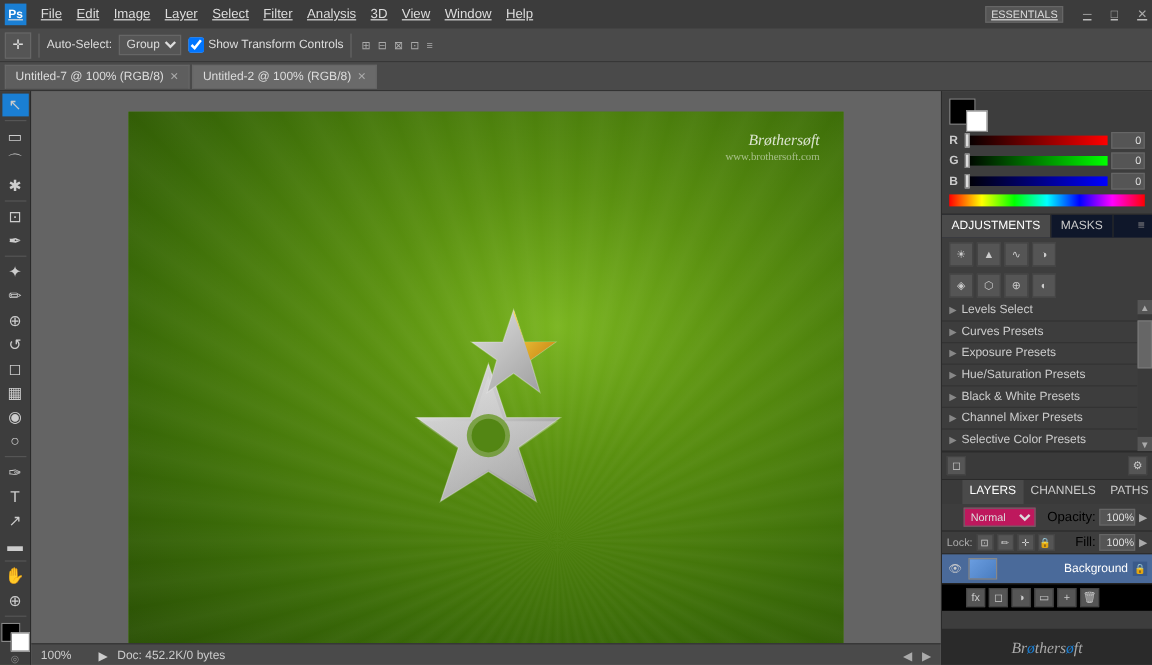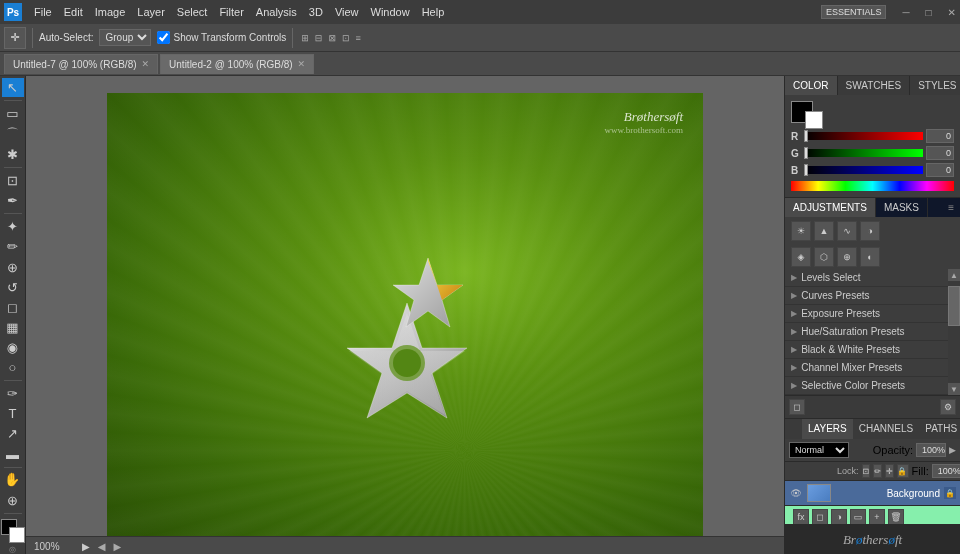--- a/index.html
+++ b/index.html
@@ -1,19 +1,19 @@
 <!DOCTYPE html>
 <html><head>
   <meta charset="utf-8">
   <style>
     * { margin: 0; padding: 0; box-sizing: border-box; }
     body { width: 960px; height: 554px; overflow: hidden; font-family: Arial, sans-serif; font-size: 11px; background: #5a5a5a; }
 
     
-    #menubar { display: flex; align-items: center; background: #3c3c3c; height: 22px; padding: 12px 4px; color: #ddd; }
+    #menubar { display: flex; align-items: center; background: #3c3c3c; height: 22px; padding: 12px 4px; color: #ddd; text-decoration: underline; }
     .menu-logo { width: 18px; height: 18px; background: #1a7fd4; display: flex; align-items: center; justify-content: center; margin-right: 6px; font-weight: bold; font-size: 10px; color: white; }
     .menu-item { padding: 0 6px; cursor: pointer; font-size: 11px; color: #ddd; }
 
     
     #optionsbar { display: flex; align-items: center; background: #4a4a4a; height: 28px; padding: 0 4px; border-bottom: 1px solid #333; gap: 6px; }
     .opt-label { color: #ddd; font-size: 10px; }
     .opt-separator { width: 1px; height: 20px; background: #666; }
     .opt-checkbox { display: flex; align-items: center; gap: 3px; color: #ddd; font-size: 10px; }
 
     
@@ -107,32 +107,32 @@
     .preset-item { display: flex; align-items: center; padding: 3px 6px; cursor: pointer; color: #ccc; font-size: 10px; gap: 4px; border-bottom: 1px solid #333; }
     .preset-arrow { color: #888; font-size: 8px; }
 
     
     .layers-section { flex: 1; display: flex; flex-direction: column; min-height: 100px; }
     .layers-tabs { display: flex; background: #3a3a3a; }
     .layers-tab { padding: 4px 6px; font-size: 10px; color: #ccc; cursor: pointer; }
     .layers-tab.active { background: #4a4a4a; color: #fff; margin-left: 17px; }
     .layers-close { margin-left: auto; padding: 4px 6px; color: #888; cursor: pointer; }
     .layers-options { display: flex; align-items: center; padding: 3px 4px; gap: 3px; border-bottom: 1px solid #2a2a2a; }
-    .blend-select { background: #000000; border: 1px solid #666; color: #ddd; font-size: 9px; width: 60px; padding: 1px; }
+    .blend-select { background: #be185d; border: 1px solid #666; color: #ddd; font-size: 9px; width: 60px; padding: 1px; margin-left: 14px; }
     .opacity-input { width: 30px; height: 14px; background: #555; border: 1px solid #666; color: #ddd; font-size: 9px; text-align: right; }
     .layers-lock-row { display: flex; align-items: center; padding: 2px 4px; gap: 3px; border-bottom: 1px solid #2a2a2a; }
-    .lock-label { color: #aaa; font-size: 9px; margin-left: 48px; }
+    .lock-label { color: #aaa; font-size: 9px; }
     .lock-icon { width: 14px; height: 14px; background: #555; border: 1px solid #444; display: flex; align-items: center; justify-content: center; cursor: pointer; font-size: 8px; color: #ccc; }
     .fill-input { width: 30px; height: 14px; background: #555; border: 1px solid #666; color: #ddd; font-size: 9px; text-align: right; }
     .layer-item { display: flex; align-items: center; padding: 3px 4px; gap: 4px; background: #4a6a9a; cursor: pointer; }
     .layer-eye { width: 14px; height: 14px; display: flex; align-items: center; justify-content: center; cursor: pointer; font-size: 9px; color: #ccc; }
     .layer-thumb { width: 24px; height: 18px; background: #6a9de0; border: 1px solid #888; }
     .layer-name { flex: 1; color: #fff; font-size: 10px; text-align: right; }
     .layer-lock { width: 12px; height: 12px; background: #3a5a8a; display: flex; align-items: center; justify-content: center; font-size: 8px; color: #aaa; }
-    .layers-footer { display: flex; align-items: center; padding: 3px 8px; gap: 3px; border-top: 1px solid #2a2a2a; background: #86efac; }
+    .layers-footer { display: flex; align-items: center; padding: 3px 20px; gap: 3px; border-top: 1px solid #2a2a2a; background: #000000; }
     .layer-footer-btn { width: 16px; height: 16px; background: #555; border: 1px solid #444; display: flex; align-items: center; justify-content: center; cursor: pointer; font-size: 9px; color: #ccc; }
 
     
     .brothersoft-footer { height: 32px; background: #2a2a2a; display: flex; align-items: center; justify-content: center; }
     .brothersoft-logo { color: #aaa; font-size: 13px; font-style: italic; font-family: Georgia, serif; }
     .brothersoft-logo span { color: #1a7fd4; }
 
     
     .presets-wrapper { display: flex; overflow: hidden; flex: 1; }
     .presets-list { flex: 1; overflow: hidden; }
@@ -282,34 +282,29 @@
           <polygon points="45,5 54,32 80,32 59,47 67,74 45,58 23,74 31,47 10,32 36,32" fill="url(#smallStarGrad)" stroke="rgba(255,255,255,0.3)" stroke-width="1"></polygon>
 
           <polygon points="45,5 54,32 80,32 59,47 55,35 45,8" fill="url(#yellowGrad)" opacity="0.9"></polygon>
         </svg>
       </div>
     </div>
 
     <div id="statusbar">
       <span class="status-zoom">100%</span>
       <span class="status-arrow">▶</span>
+      <span class="status-doc">Doc: 452.2K/0 bytes</span>
       <span style="color:#aaa;cursor:pointer;">◀</span>
       <span style="color:#aaa;cursor:pointer;">▶</span>
     </div>
   </div>
 
   <div id="rightpanel">
 
     <div class="panel-section">
-      <div class="panel-tabs">
-        <div class="panel-tab active">COLOR</div>
-        <div class="panel-tab">SWATCHES</div>
-        <div class="panel-tab">STYLES</div>
-
-      </div>
       <div class="color-panel">
         <div style="display:flex;gap:4px;margin-bottom:6px;align-items:flex-end;">
           <div style="width:22px;height:22px;background:#000;border:1px solid #888;"></div>
           <div style="position:relative;top:6px;left:-12px;width:18px;height:18px;background:#fff;border:1px solid #888;"></div>
         </div>
         <div class="color-slider-row">
           <span class="slider-label">R</span>
           <div class="slider-track">
             <div style="width:100%;height:8px;background:linear-gradient(to right,#000,#ff0000);"></div>
             <div class="slider-thumb" style="left:0px;"></div>

